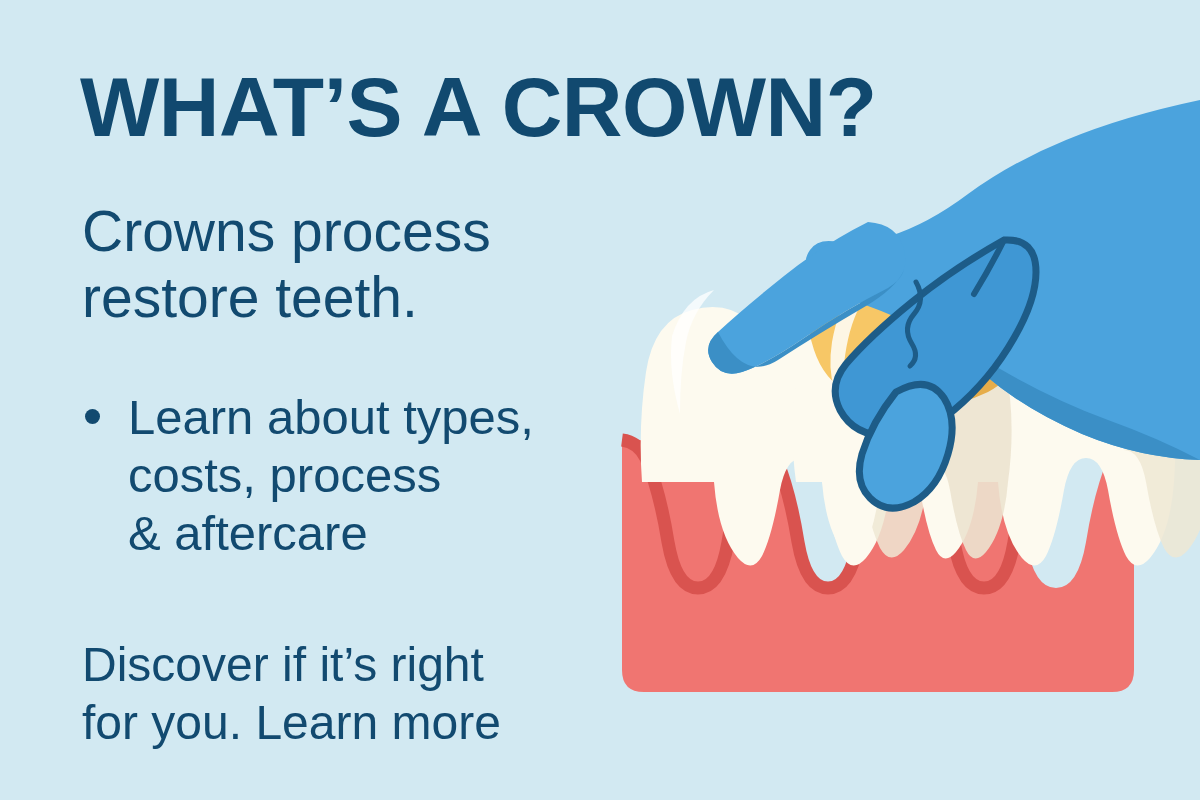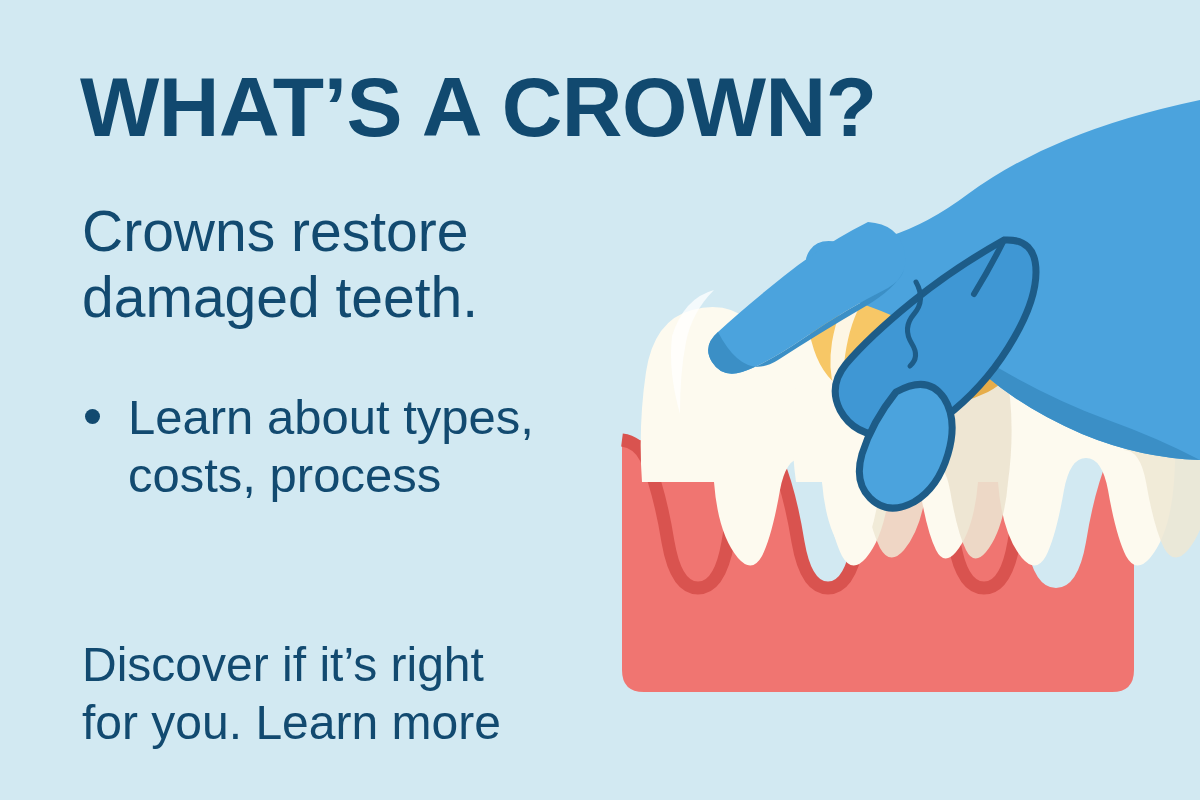--- a/index.html
+++ b/index.html
@@ -106,30 +106,31 @@
 </head>
 <body>
 
 <div id="poster">
 
   <div id="text-col">
 
     <h1 id="headline">WHAT’S A CROWN?</h1>
 
     <p id="subhead">
-      <span class="ln">Crowns restore</span>
-      <span class="ln">damaged teeth.</span>
+      <span class="ln">Crowns process</span>
+      <span class="ln">restore teeth.</span>
     </p>
 
     <div id="bullet-block">
       <div class="bullet-row">
         <span class="bullet-dot"></span>
         <p class="bullet-text">
           <span class="ln">Learn about types,</span>
           <span class="ln">costs, process</span>
+          <span class="ln">&amp; aftercare</span>
         </p>
       </div>
     </div>
 
     <p id="closing">
       <span class="ln">Discover if it’s right</span>
       <span class="ln">for you. Learn more</span>
     </p>
 
   </div>

